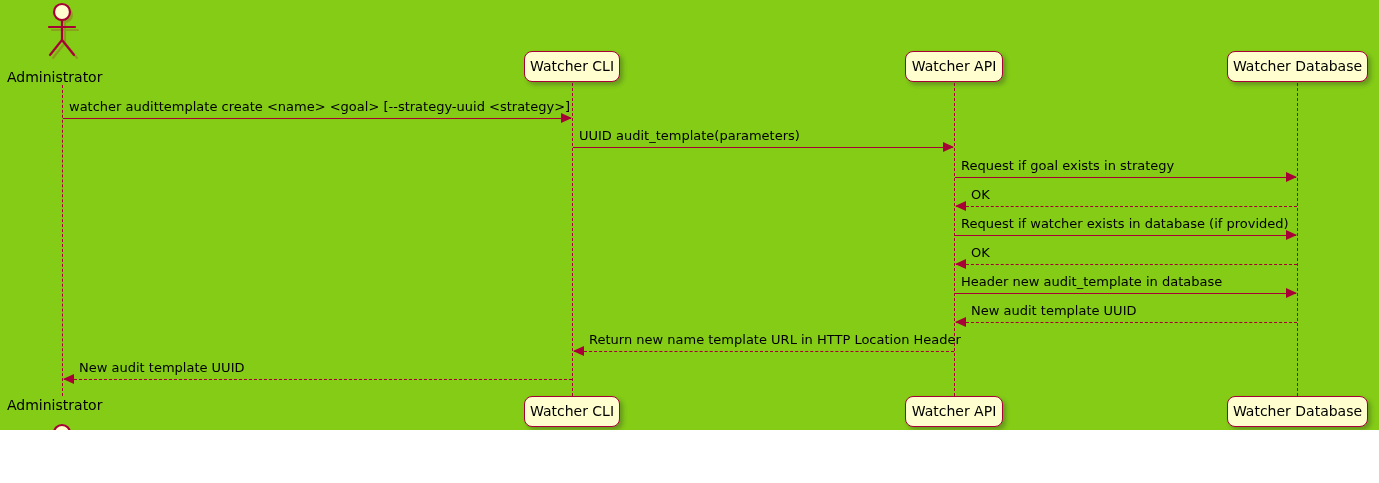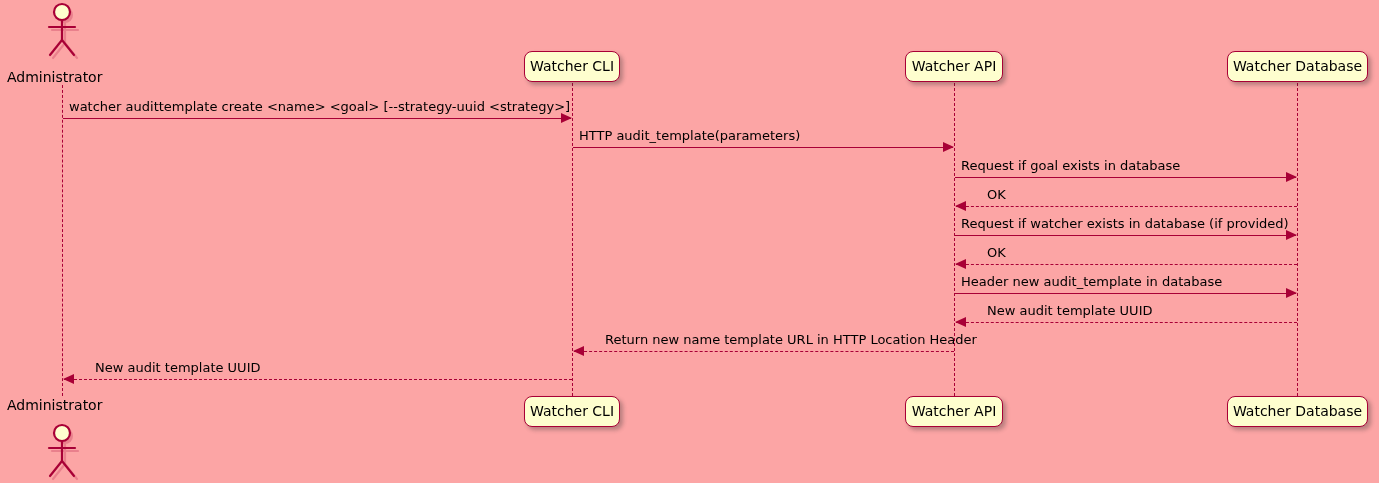--- a/index.html
+++ b/index.html
@@ -7,22 +7,22 @@
     margin: 0;
     padding: 0;
     background: #FFFFFF;
   }
   body {
     font-family: "DejaVu Sans", sans-serif;
   }
   #diagram {
     position: relative;
     width: 1379px;
-    height: 483px;
-    background: #fca5a5;
+    height: 430px;
+    background: #84cc16;
     overflow: hidden;
   }
   
   .lifeline {
     position: absolute;
     width: 0;
     border-left: 1px dashed #A80036;
     z-index: 1;
   }
   
@@ -94,21 +94,21 @@
   .msg .label {
     position: absolute;
     bottom: 3px;
     font-size: 13px;
     color: #000000;
     white-space: nowrap;
     line-height: 16px;
     margin-top: 36px;
   }
   .msg.to-right .label { left: 6px; }
-  .msg.to-left .label  { left: 31px; }
+  .msg.to-left .label  { left: 15px; }
 </style>
 </head>
 <body>
 
 <div id="diagram">
 
   <div class="lifeline" style="left:62px; top:85px; height:311px;"></div>
   <div class="lifeline" style="left:572px; top:83px; height:313px;"></div>
   <div class="lifeline" style="left:954px; top:83px; height:313px;"></div>
   <div class="lifeline" style="left:1297px; top:83px; height:313px;"></div>
@@ -139,27 +139,27 @@
 
   <div class="msg to-right" style="left:63px; top:118px; width:508px;">
     <div class="line"></div>
     <div class="head"></div>
     <div class="label">watcher audittemplate create &lt;name&gt; &lt;goal&gt; [--strategy-uuid &lt;strategy&gt;]</div>
   </div>
 
   <div class="msg to-right" style="left:573px; top:147px; width:380px;">
     <div class="line"></div>
     <div class="head"></div>
-    <div class="label">HTTP audit_template(parameters)</div>
+    <div class="label">UUID audit_template(parameters)</div>
   </div>
 
   <div class="msg to-right" style="left:955px; top:177px; width:341px;">
     <div class="line"></div>
     <div class="head"></div>
-    <div class="label">Request if goal exists in database</div>
+    <div class="label">Request if goal exists in strategy</div>
   </div>
 
   <div class="msg to-left dashed" style="left:956px; top:206px; width:341px;">
     <div class="line"></div>
     <div class="head"></div>
     <div class="label">OK</div>
   </div>
 
   <div class="msg to-right" style="left:955px; top:235px; width:341px;">
     <div class="line"></div>

